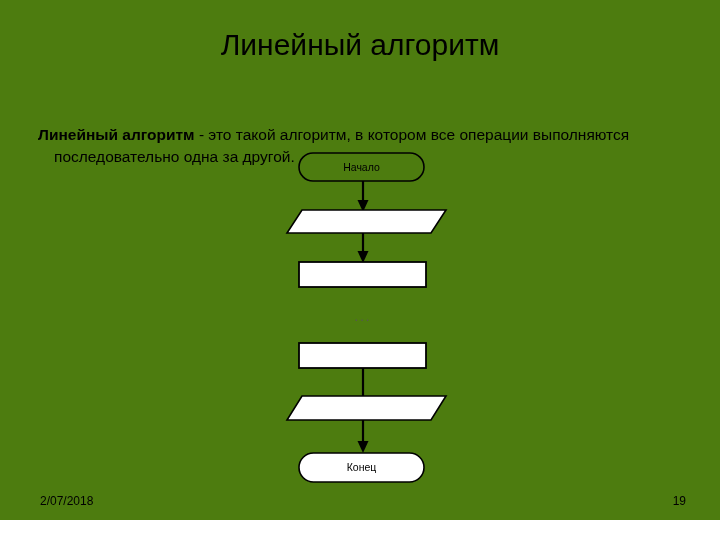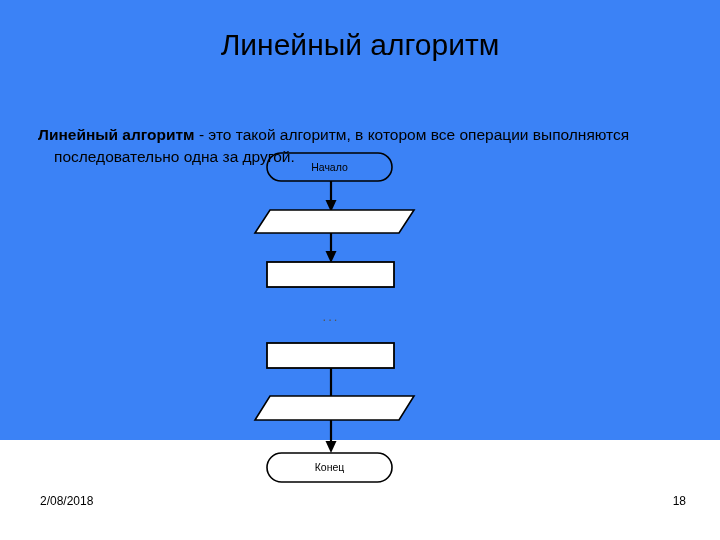--- a/index.html
+++ b/index.html
@@ -13,22 +13,22 @@
     position: relative;
     overflow: hidden;
     font-family: "Liberation Sans", "DejaVu Sans", sans-serif;
     color: #000000;
   }
 
   #slide {
     position: absolute;
     left: 0; top: 0;
     width: 720px;
-    height: 440px;
-    background: #3b82f6;
+    height: 520px;
+    background: #4d7c0f;
   }
 
   
   #slide-title {
     position: absolute;
     left: 0;
     top: 28px;
     width: 720px;
     text-align: center;
     font-size: 30px;
@@ -56,21 +56,21 @@
     text-indent: -16px;
     margin-top: 40px;
   }
   #body-text .term {
     font-weight: bold;
   }
 
   
   #flowchart {
     position: absolute;
-    left: 234px;
+    left: 266px;
     top: 145px;
     width: 200px;
     height: 345px;
   }
   #flowchart svg {
     display: block;
   }
 
   .fc-shape-fill {
     fill: #ffffff;
@@ -179,16 +179,16 @@
       </g>
 
       <g>
         <rect class="fc-shape-fill" x="33" y="308" width="125" height="29" rx="14.5" ry="14.5" stroke="#000000" stroke-width="1.6" fill="#ffffff"></rect>
         <text class="fc-label" x="95.5" y="323.5">Конец</text>
       </g>
 
     </svg>
   </div>
 
-  <div id="footer-date">2/08/2018</div>
-  <div id="footer-page">18</div>
+  <div id="footer-date">2/07/2018</div>
+  <div id="footer-page">19</div>
 
 </div>
 
 </body></html>

